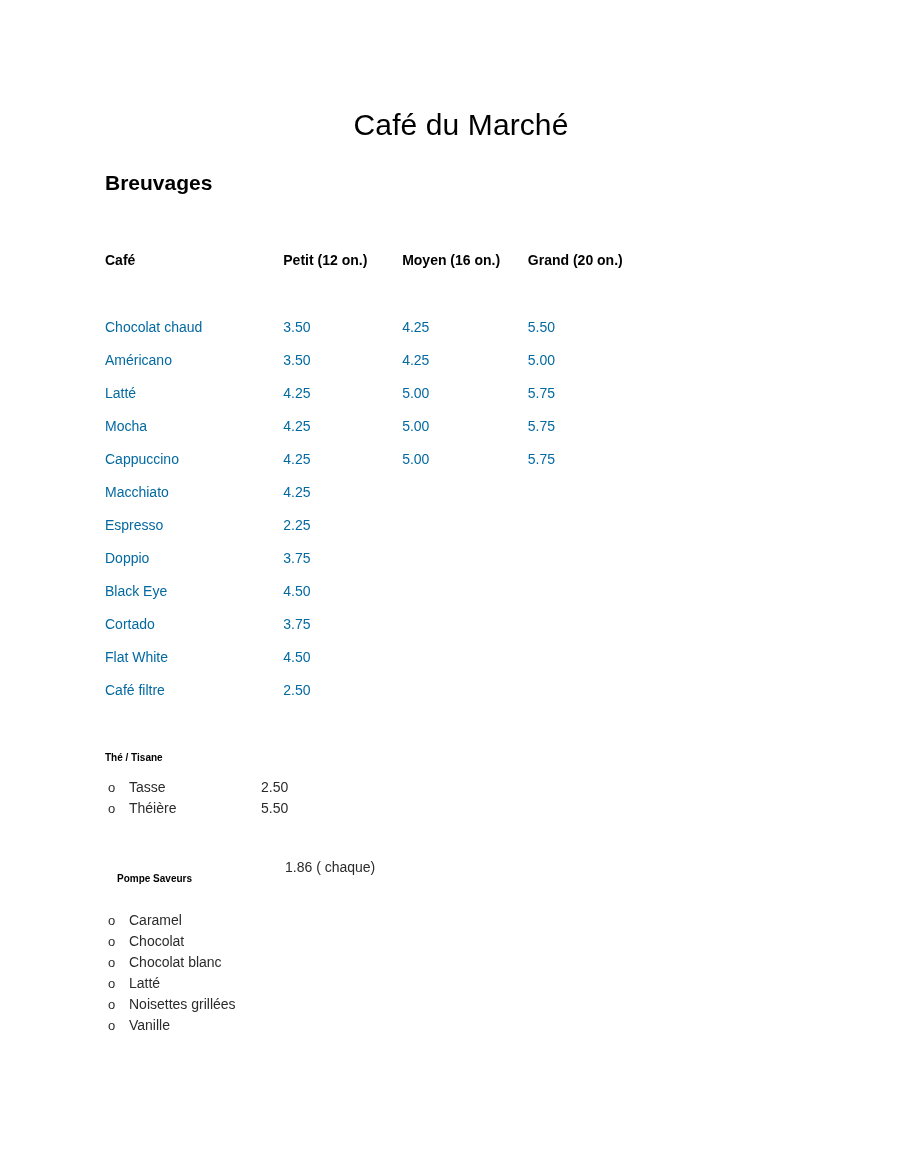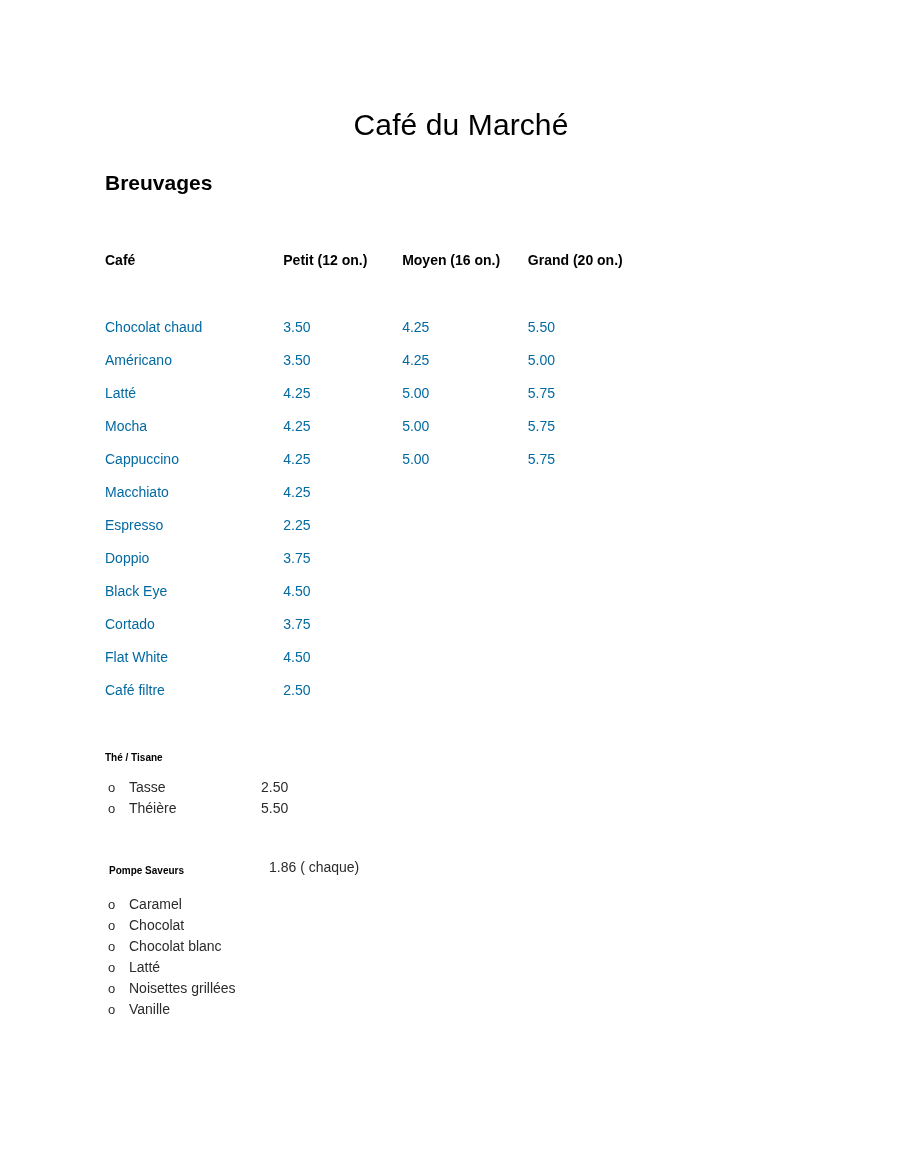--- a/index.html
+++ b/index.html
@@ -96,21 +96,21 @@
     color: #000000;
     margin: 0 0 10px 0;
     line-height: 18px;
   }
   .sub-heading-row {
     display: flex;
     align-items: flex-start;
     margin: 0 0 10px 0;
   }
   .sub-heading-row .sub-heading {
-    margin: 4px;
+    margin: 12px;
     width: 156px;
     flex: 0 0 156px;
   }
   .sub-heading-price {
     font-size: 14px;
     font-weight: normal;
     color: #2b2b2b;
     line-height: 18px;
     white-space: pre;
   }

